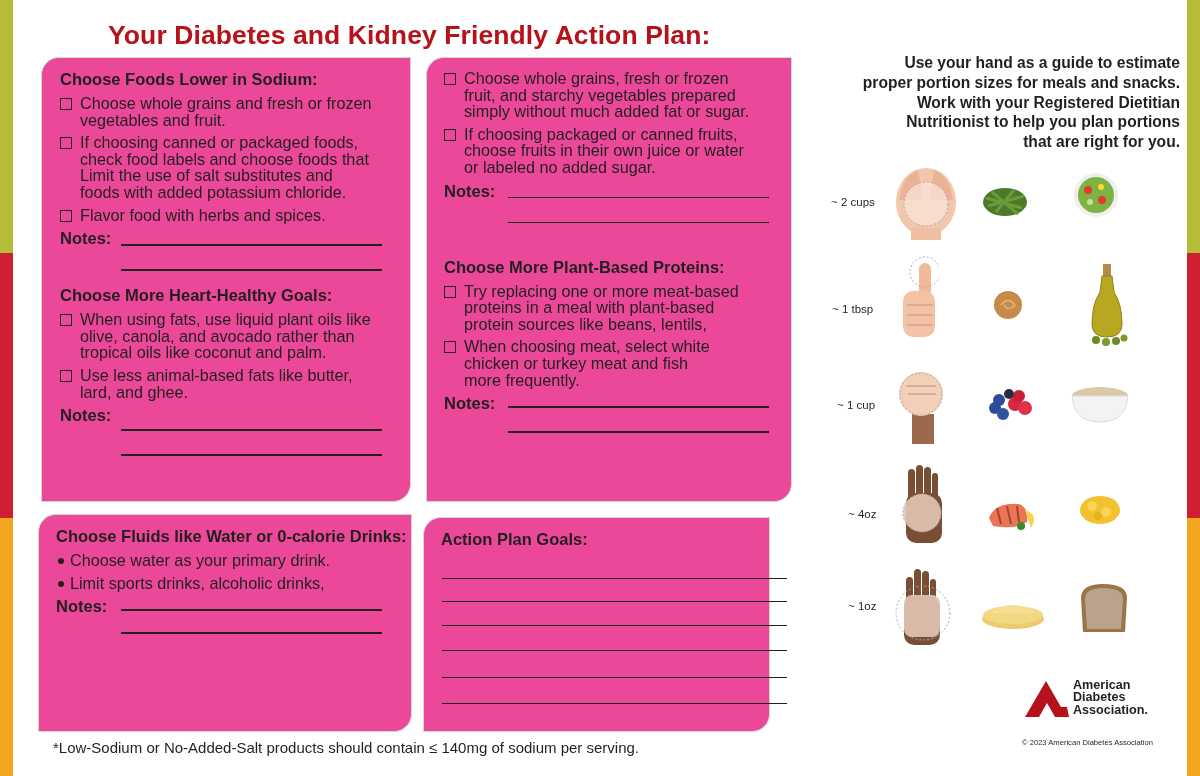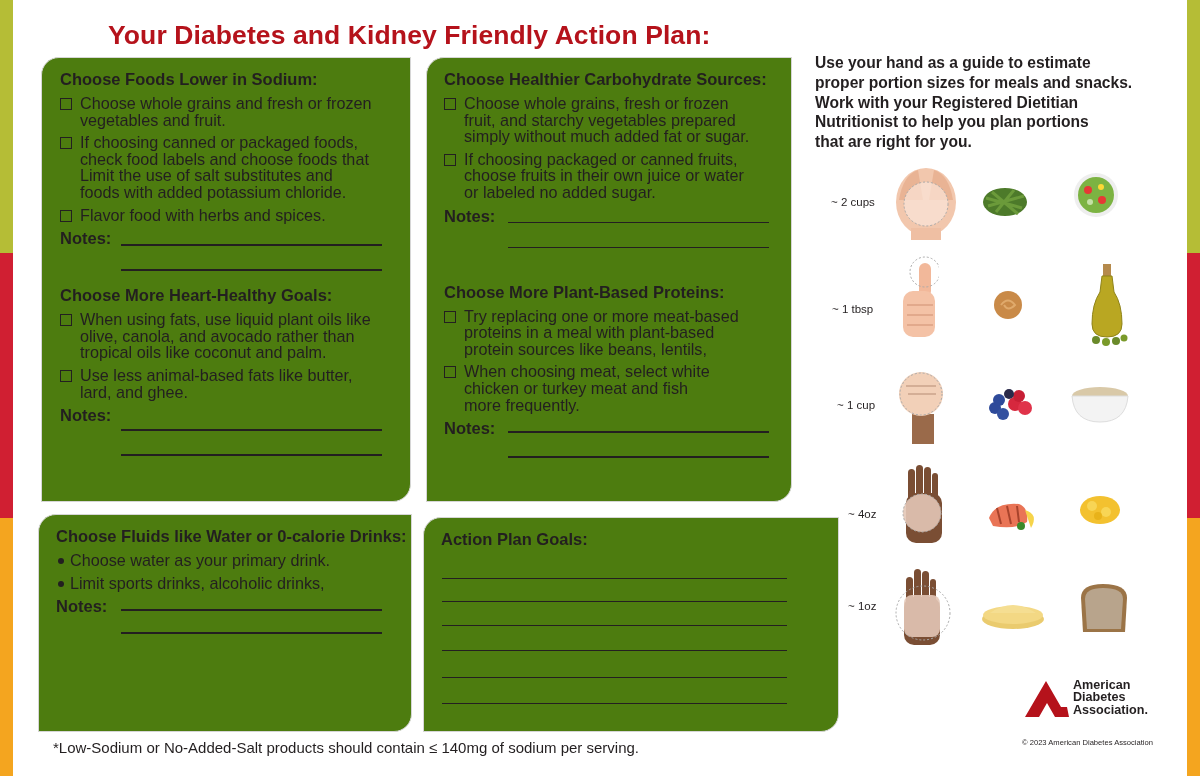--- a/index.html
+++ b/index.html
@@ -12,41 +12,41 @@
   .seg-green { background: #b5bd36; }
   .seg-red { background: #d01f32; }
   .seg-orange { background: #f4a51f; }
 
   .title {
     position: absolute; left: 108px; top: 20px;
     font-size: 26.5px; font-weight: bold; color: #b5121b; letter-spacing: 0.1px;
   }
 
   .box {
-    position: absolute; border: 1px solid #d6d6d6; background: #4d7c0f;
+    position: absolute; border: 1px solid #d6d6d6; background: #ec4899;
     border-radius: 18px 0 18px 0;
     padding: 12px 0 0 18px;
   }
   .box h2 { font-size: 16.5px; font-weight: bold; margin-bottom: 6px; white-space: nowrap; }
   .item { position: relative; font-size: 16.2px; line-height: 16.6px; margin-bottom: 6px; padding-left: 20px; }
   .item .mark {
     position: absolute; left: 0; top: 3px; width: 12px; height: 12px;
     border: 1.3px solid #231f20;
   }
   .item.bullet { padding-left: 14px; }
   .item.bullet .mark {
     border: none; width: 6px; height: 6px; border-radius: 50%; background: #231f20; top: 6px; left: 2px;
   }
   .notes { position: relative; font-size: 16.5px; font-weight: bold; height: 20px; }
   .notes .lbl { position: absolute; left: 0; top: 0; }
   .line { position: absolute; height: 1.4px; background: #231f20; }
 
   .hand-intro {
     position: absolute; left: 815px; top: 53px; width: 365px;
-    font-size: 15.6px; font-weight: bold; text-align: left; line-height: 19.8px;
+    font-size: 15.6px; font-weight: bold; text-align: right; line-height: 19.8px;
   }
   .portion-label { position: absolute; font-size: 11.5px; color: #231f20; }
   .pic { position: absolute; }
 
   .footnote { position: absolute; left: 53px; top: 739px; font-size: 15px; }
   .copyright { position: absolute; left: 1022px; top: 738px; font-size: 7.6px; }
   .ada-text { position: absolute; left: 1073px; top: 679px; font-size: 12.6px; font-weight: bold; line-height: 12.4px; }
 </style>
 </head>
 <body>
@@ -96,21 +96,20 @@
     <div>lard, and ghee.</div>
   </div>
   <div class="notes" style="height:60px">
     <span class="lbl">Notes:</span>
     <div class="line" style="left:61px;top:23px;width:261px"></div>
     <div class="line" style="left:61px;top:48px;width:261px"></div>
   </div>
 </div>
 
 <div class="box" style="left:426px;top:57px;width:366px;height:445px;padding-left:17px">
-  <h2>Choose Healthier Carbohydrate Sources:</h2>
   <div class="item">
     <span class="mark"></span>
     <div>Choose whole grains, fresh or frozen</div>
     <div>fruit, and starchy vegetables prepared</div>
     <div>simply without much added fat or sugar.</div>
   </div>
   <div class="item">
     <span class="mark"></span>
     <div>If choosing packaged or canned fruits,</div>
     <div>choose fruits in their own juice or water</div>
@@ -151,21 +150,21 @@
     <span class="mark"></span>
     <div>Limit sports drinks, alcoholic drinks,</div>
   </div>
   <div class="notes">
     <span class="lbl">Notes:</span>
     <div class="line" style="left:65px;top:12px;width:261px"></div>
     <div class="line" style="left:65px;top:35px;width:261px"></div>
   </div>
 </div>
 
-<div class="box" style="left:423px;top:517px;width:416px;height:215px;padding-left:17px">
+<div class="box" style="left:423px;top:517px;width:347px;height:215px;padding-left:17px">
   <h2 style="margin-top:0">Action Plan Goals:</h2>
   <div class="line" style="left:18px;top:60px;width:345px"></div>
   <div class="line" style="left:18px;top:83px;width:345px"></div>
   <div class="line" style="left:18px;top:107px;width:345px"></div>
   <div class="line" style="left:18px;top:132px;width:345px"></div>
   <div class="line" style="left:18px;top:159px;width:345px"></div>
   <div class="line" style="left:18px;top:185px;width:345px"></div>
 </div>
 
 <div class="hand-intro">

